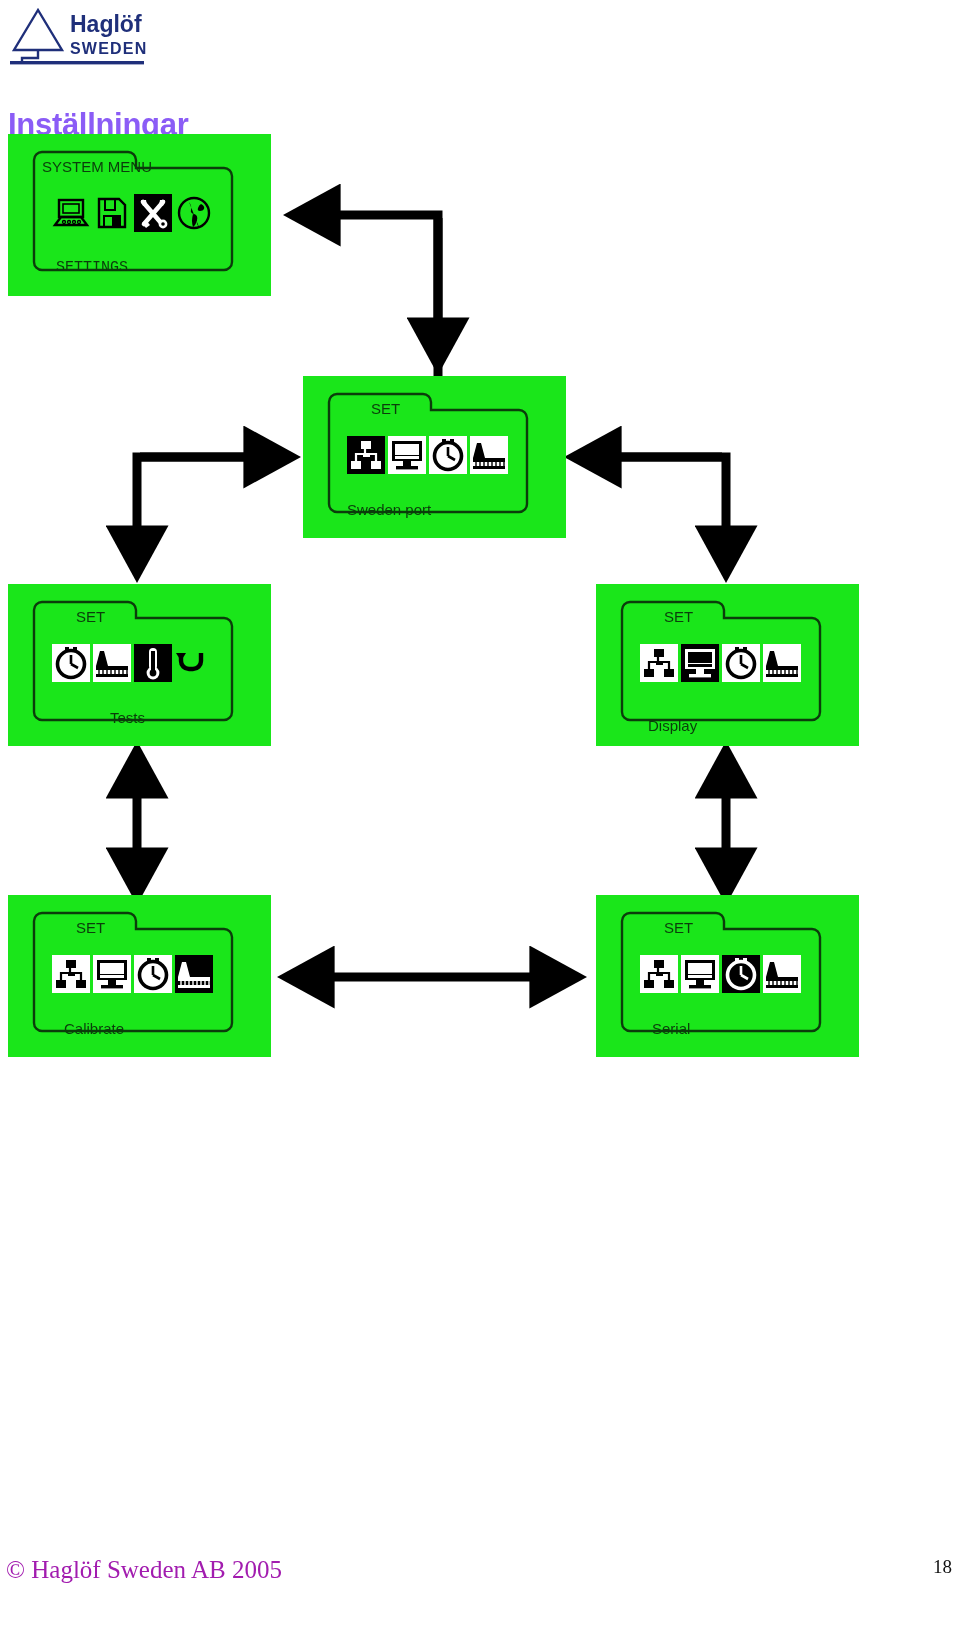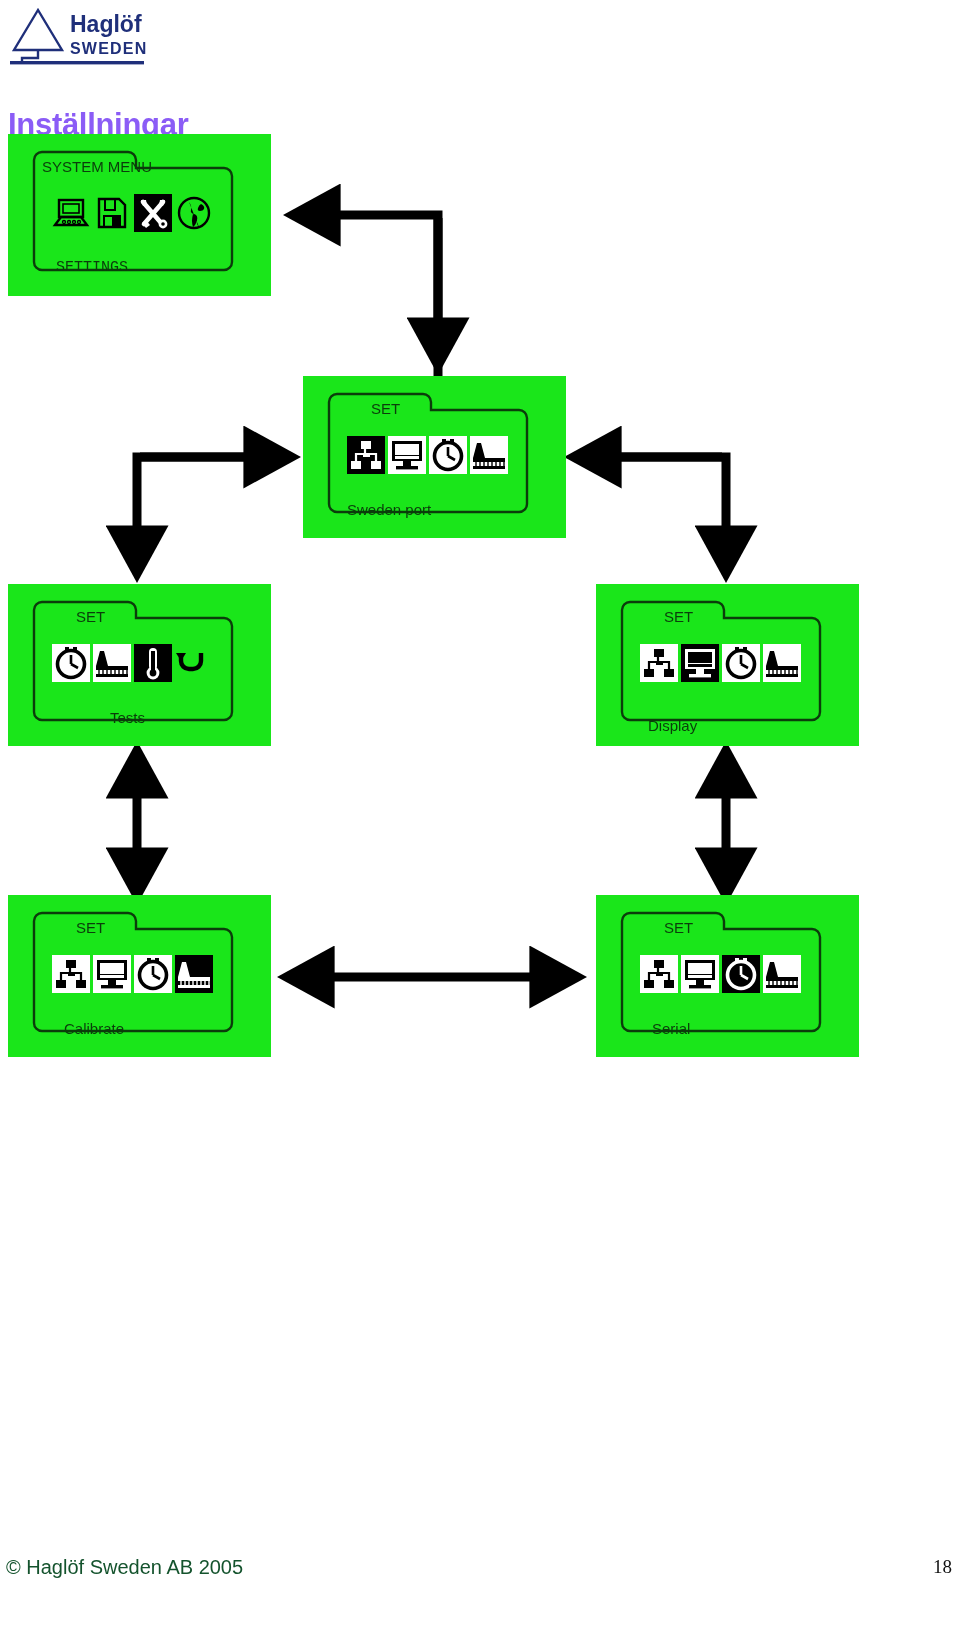--- a/index.html
+++ b/index.html
@@ -41,21 +41,21 @@
   .icon.inv{background:#000;}
   .icon.white{background:#fff;}
   .icon.plain{background:transparent;}
 
   
   #arrows{position:absolute;left:0;top:0;width:960px;height:940px;pointer-events:none;}
 
   
   #footer-left{
     position:absolute;left:6px;top:1556px;
-    font-family:Liberation Sans, sans-serif;font-size:20px;color:#14532d;
+    font-family:Liberation Serif, serif;font-size:25px;color:#a21caf;
   }
   #footer-right{
     position:absolute;right:8px;top:1556px;
     font-family:"Liberation Serif", serif;font-size:19px;color:#111;
   }
 </style>
 </head>
 <body>
 
 <div class="page">

